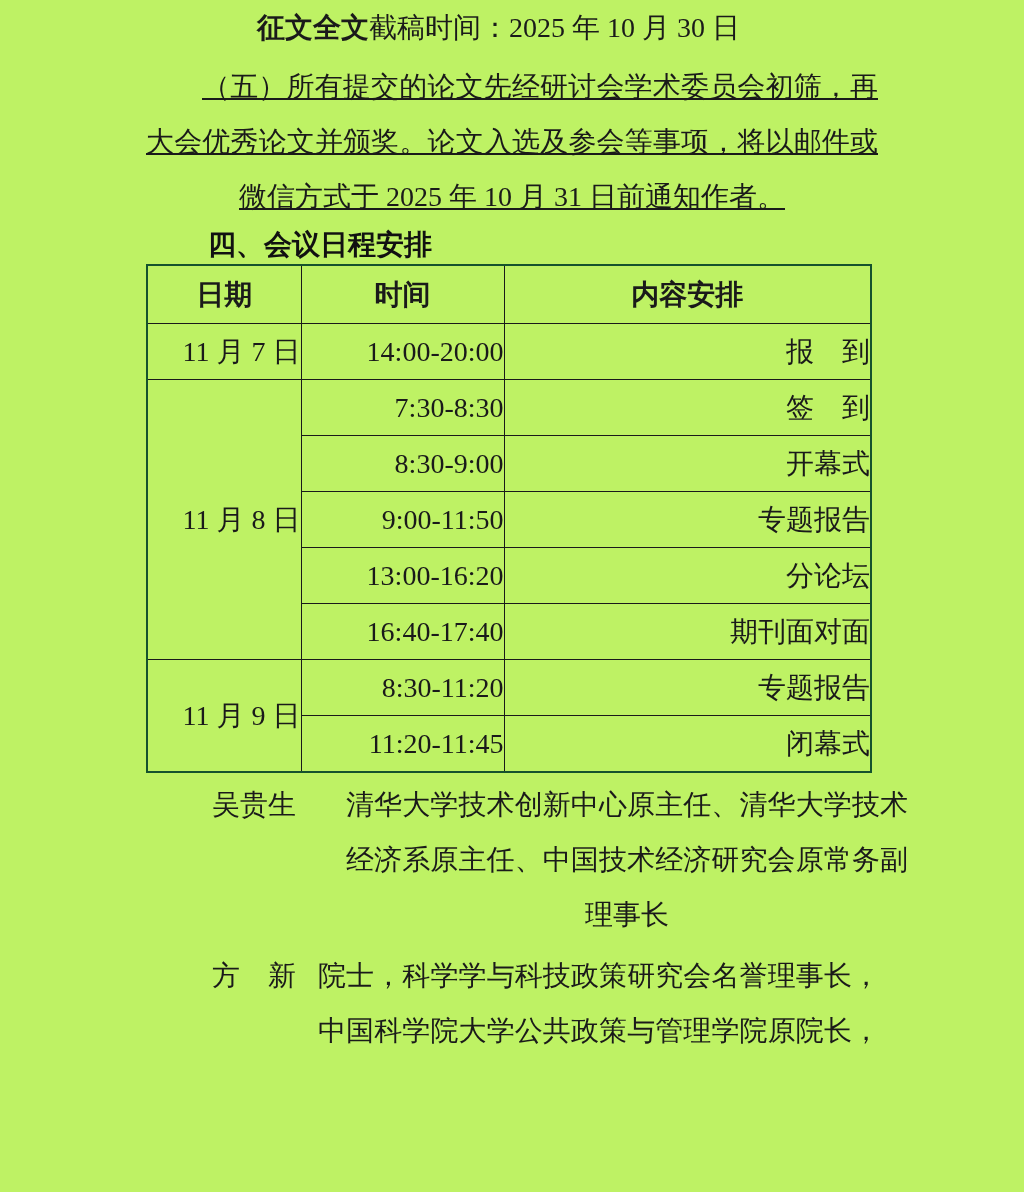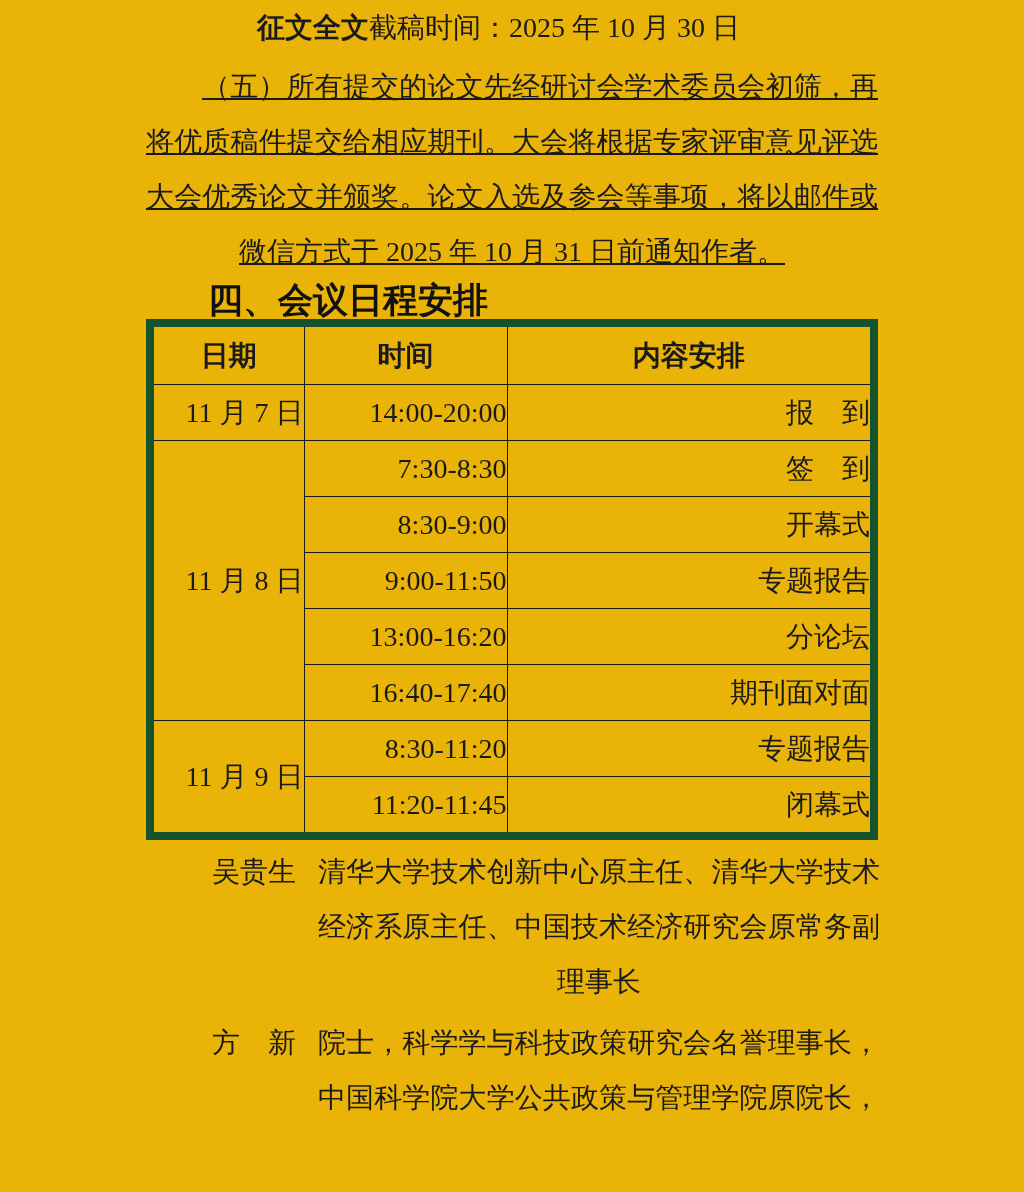--- a/index.html
+++ b/index.html
@@ -4,21 +4,21 @@
 <style>
   html, body {
     margin: 0;
     padding: 0;
     background: #ffffff;
   }
   .page {
     position: relative;
     width: 1024px;
     height: 1192px;
-    background: #eab308;
+    background: #bef264;
     color: #1a1a1a;
     overflow: hidden;
   }
   .content {
     position: absolute;
     left: 146px;
     top: 0;
     width: 732px;
     font-family: "Liberation Serif", "DejaVu Serif", serif;
     font-size: 28px;
@@ -41,34 +41,34 @@
   }
   .ll {               
     text-align: center;
   }
   .indent-first {
     padding-left: 56px;
   }
   .sec {
     font-family: "Liberation Sans", "DejaVu Sans", sans-serif;
     font-weight: bold;
-    font-size: 35px;
+    font-size: 28px;
     line-height: 38px;
     margin: 2px 0 0 0;
     padding-left: 62px;
     color: #111111;
   }
   .sec5 {
     margin-top: 14px;
   }
   table.schedule {
     width: 724px;
     border-collapse: collapse;
     table-layout: fixed;
-    border: 8px solid #14532d;
+    border: 2px solid #14532d;
   }
   table.schedule th,
   table.schedule td {
     border: 1.5px solid #1a1a1a;
     text-align: center;
     vertical-align: middle;
     padding: 0;
     font-family: "Liberation Serif", "DejaVu Serif", serif;
     font-size: 28px;
     color: #1a1a1a;
@@ -78,21 +78,21 @@
     font-weight: bold;
   }
   table.schedule td {
     height: 54px;
     font-weight: normal;
     text-align: right;
   }
   .guest {
     display: flex;
   }
-  .guest-1 { margin-top: 4px; }
+  .guest-1 { margin-top: 4px; gap: 28px; }
   .guest-2 { margin-top: 6px; }
   .g-name {
     width: 172px;
     padding-left: 66px;
     box-sizing: border-box;
     text-align: left;
     flex: 0 0 auto;
   }
   .g-desc {
     width: 562px;
@@ -104,21 +104,20 @@
 
 <div class="page">
   <div class="content">
 
     <div class="p1">
       <span class="bold-lead">征文全文</span><span>截稿时间：2025 年 10 月 30 日</span>
     </div>
 
     <div class="para">
       <div class="jl indent-first">（五）所有提交的论文先经研讨会学术委员会初筛，再</div>
-      <div class="jl">将优质稿件提交给相应期刊。大会将根据专家评审意见评选</div>
       <div class="jl">大会优秀论文并颁奖。论文入选及参会等事项，将以邮件或</div>
       <div class="ll">微信方式于 2025 年 10 月 31 日前通知作者。</div>
     </div>
 
     <h2 class="sec">四、会议日程安排</h2>
 
     <table class="schedule">
       <colgroup>
         <col style="width:154px">
         <col style="width:203px">

